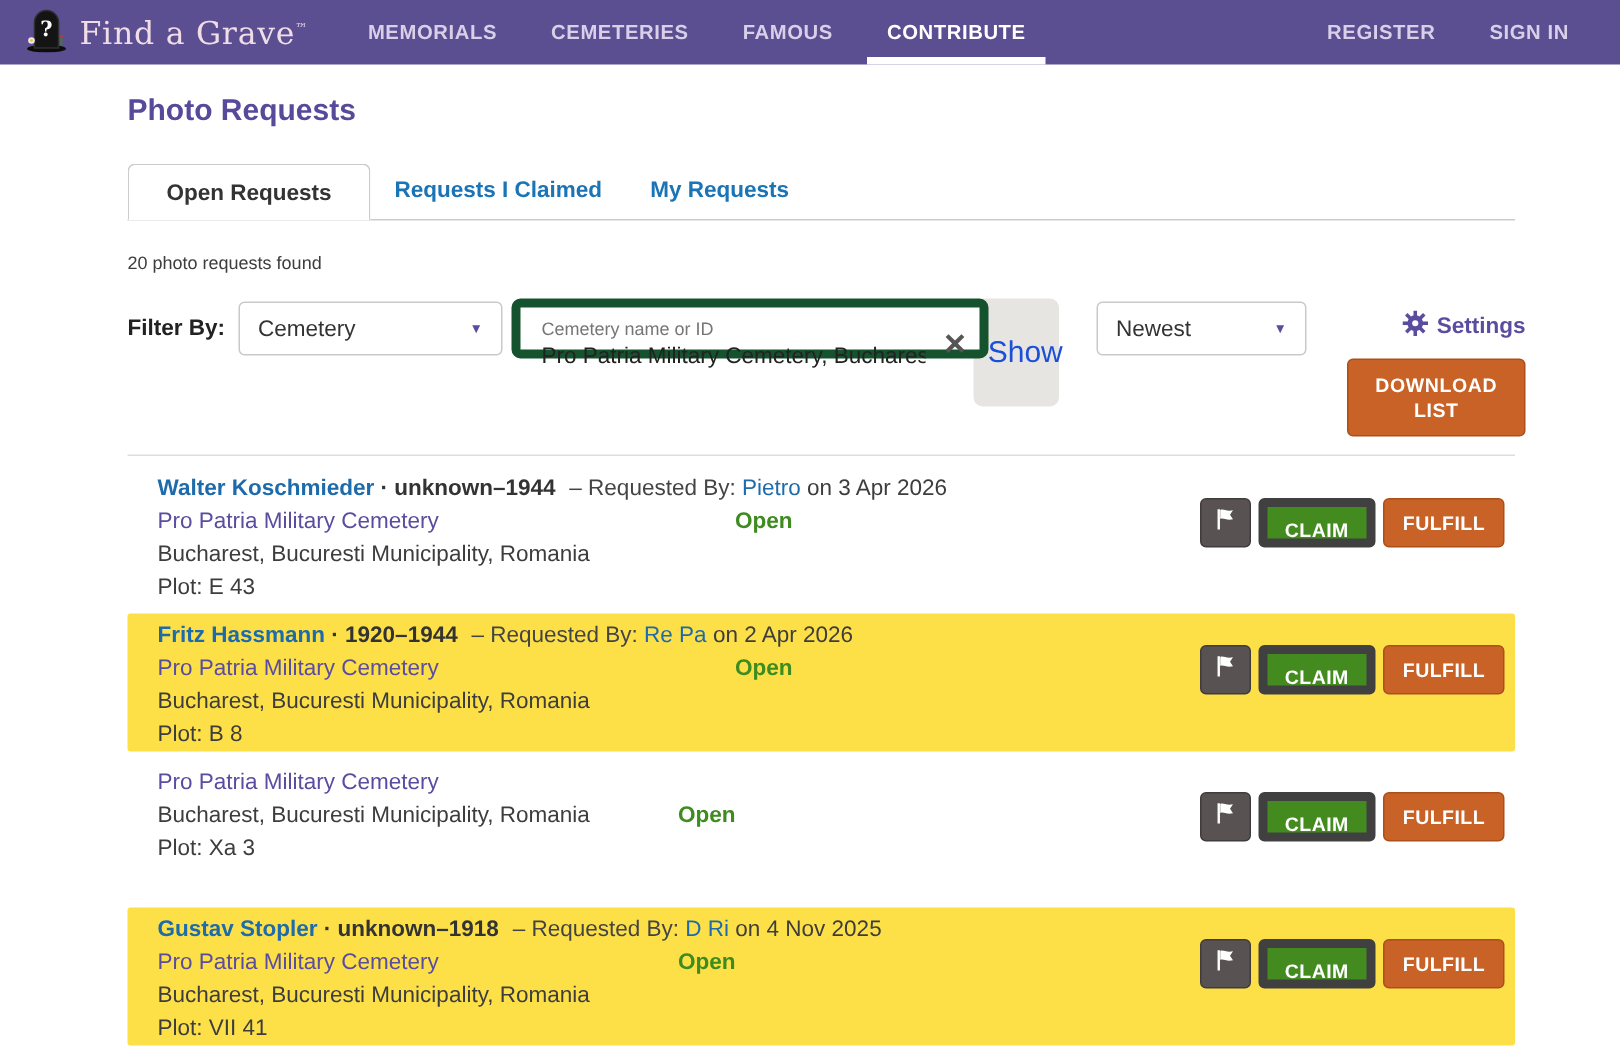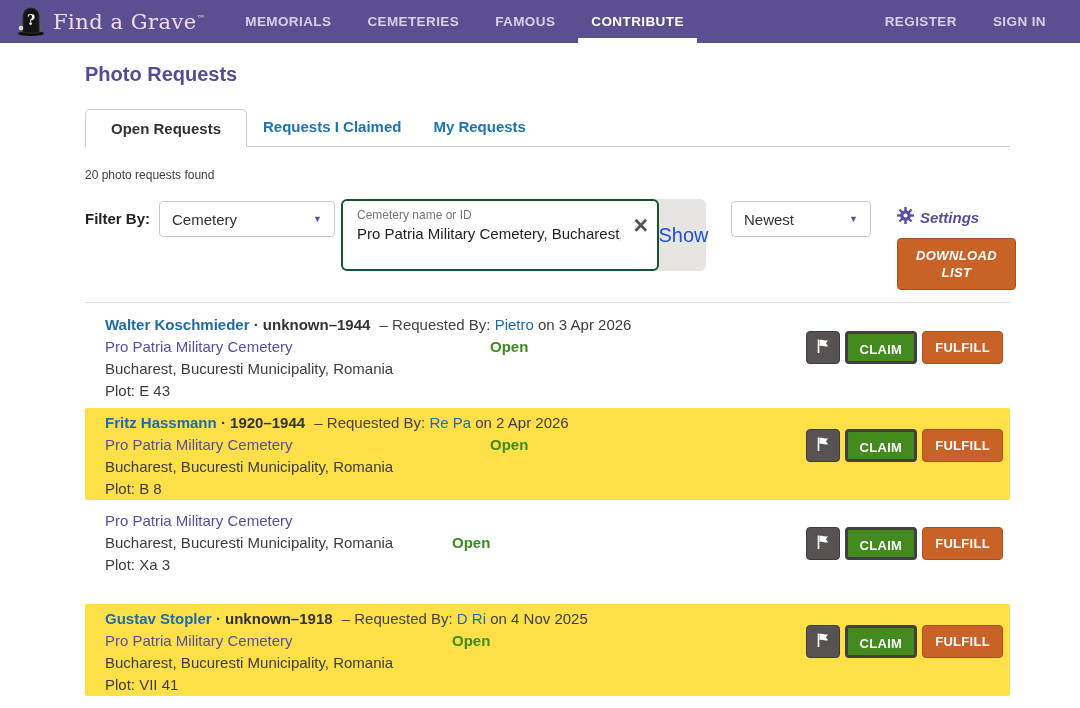--- a/index.html
+++ b/index.html
@@ -28,30 +28,30 @@
   
   .filter-row { display:flex; margin-top:17px; align-items:flex-start; }
   .filter-label { width:74px; font-weight:700; font-size:15px; line-height:36px; margin-top:2px; color:#222; }
   .select { height:36px; margin-top:2px; border:1px solid #c9c9c9; border-radius:4px; background:#fff;
             display:flex; align-items:center; justify-content:space-between; padding:13px 12px;
             font-size:15px; color:#333; cursor:pointer; }
   .select-cemetery { width:176px; }
   .select-sort { width:140px; margin-left:25px; }
   .caret { font-size:9px; color:#5a4da0; }
   .search-wrap { display:flex; margin-left:6px; }
-  .search-box { width:318px; height:72px; background:#fff; border:2px solid #14532d; border-radius:6px;
+  .search-box { width:318px; height:40px; background:#fff; border:6px solid #14532d; border-radius:6px;
                 padding:7px 36px 0 14px; position:relative; z-index:1; }
   .search-label { font-size:12px; color:#767676; line-height:15px; white-space:nowrap; }
   .search-value { font-size:15px; color:#222; line-height:22px; white-space:nowrap; overflow:hidden; }
   .clear-x { position:absolute; right:9px; top:12px; font-size:25px; font-weight:700; color:#555;
              line-height:24px; cursor:pointer; }
   .show-btn { width:57px; height:72px; margin-left:-10px; background:#e7e5e2; border-radius:6px;
               display:flex; align-items:center; justify-content:center; padding-left:12px;
               font-size:20px; color:#1d4ed8; cursor:pointer; }
-  .right-col { margin-left:auto; margin-right:-7px; width:120px; display:flex; flex-direction:column; align-items:flex-start;font-style:italic; }
+  .right-col { margin-left:auto; margin-right:-7px; width:120px; display:flex; flex-direction:column; align-items:flex-end; }
   .settings-link { margin-top:8px; display:flex; align-items:center; gap:6px; color:#5a4da0;
                    font-size:15px; font-weight:700; cursor:pointer; }
   .download-btn { margin-top:11px; width:119px; background:#c96227; border:1px solid #ad4f1b; border-radius:4px;
                   color:#fff; font-weight:700; font-size:13px; letter-spacing:0.4px; text-align:center;
                   padding:8px 12px; line-height:17px; cursor:pointer; }
   .divider { border-top:1px solid #ddd; margin-top:12px; }
   
   .list { margin-top:7px; }
   .request { position:relative; height:92px; padding:4px 0 0 20px; margin-bottom:6px; }
   .request.alt { background:#fde047; border-radius:2px; }
@@ -63,21 +63,21 @@
   .cemetery { color:#5a4da0; cursor:pointer; }
   .status { position:absolute; top:26px; font-weight:700; color:#3e8b20; font-size:15px; }
   .status.pos-a { left:405px; }
   .status.pos-b { left:367px; }
   .doc-icon { display:inline-block; vertical-align:-2px; margin-left:4px; cursor:pointer; }
   .actions { position:absolute; top:21px; right:7px; display:flex; }
   .flag-btn { width:34px; height:33px; margin-right:5px; background:#585352; border:1px solid #403c3b;
               border-radius:4px; display:flex; align-items:center; justify-content:center; cursor:pointer; }
   .act-btn { height:33px; line-height:31px; margin-right:5px; border-radius:4px; color:#fff;
              font-weight:700; font-size:13px; padding:0 12px; letter-spacing:0.3px; cursor:pointer; }
-  .claim-btn { background:#438a1f; border:3px solid #404040; }
+  .claim-btn { background:#438a1f; border:6px solid #404040; }
   .fulfill-btn { background:#c96227; border:1px solid #ad4f1b; margin-right:0; }
 </style>
 </head>
 <body>
 
 <div class="navbar">
   <div class="brand">
     <span>
       <svg width="30" height="32" viewBox="0 0 30 32">
         <ellipse cx="15" cy="29.5" rx="13" ry="2.5" fill="#0d0d0d"></ellipse>

